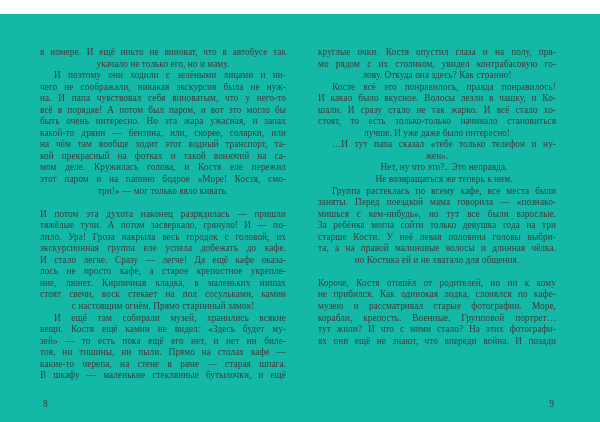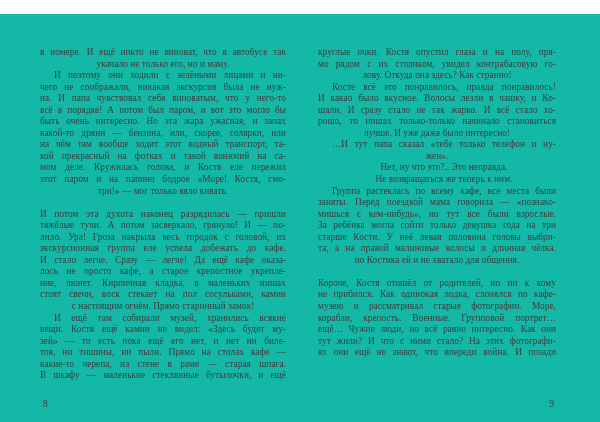--- a/index.html
+++ b/index.html
@@ -99,37 +99,36 @@
   </div>
 
   <div class="page page-right">
     <div class="lines">
         <div class="line just">круглые очки. Костя опустил глаза и на полу, пря-</div>
         <div class="line just">мо рядом с их столиком, увидел контрабасовую го-</div>
         <div class="line">лову. Откуда она здесь? Как странно!</div>
         <div class="line just indent">Косте всё это понравилось, правда понравилось!</div>
         <div class="line just">И какао было вкусное. Волосы лезли в чашку, и Ко-</div>
         <div class="line just">шали. И сразу стало не так жарко. И всё стало хо-</div>
-        <div class="line just">рошо, то нишах только-только начинало становиться</div>
+        <div class="line just">стоят, то есть только-только начинало становиться</div>
         <div class="line">лучше. И уже даже было интересно!</div>
         <div class="line just indent">…И тут папа сказал «тебе только телефон и ну-</div>
         <div class="line">жен».</div>
         <div class="line indent">Нет, ну что это?.. Это неправда.</div>
         <div class="line indent">Не возвращаться же теперь к ним.</div>
         <div class="line just indent">Группа растеклась по всему кафе, все места были</div>
         <div class="line just">заняты. Перед поездкой мама говорила — «познако-</div>
         <div class="line just">мишься с кем-нибудь», но тут все были взрослые.</div>
         <div class="line just">За ребёнка могла сойти только девушка года на три</div>
         <div class="line just">старше Кости. У неё левая половина головы выбри-</div>
         <div class="line just">та, а на правой малиновые волосы и длинная чёлка.</div>
         <div class="line">но Костика ей и не хватало для общения.</div>
         <div class="line just gap">Короче, Костя отошёл от родителей, но ни к кому</div>
         <div class="line just">не прибился. Как одинокая лодка, слонялся по кафе-</div>
         <div class="line just">музею и рассматривал старые фотографии. Море,</div>
         <div class="line just">корабли, крепость. Военные. Групповой портрет…</div>
-        <div class="line just">ещё… Чужие люди, но всё равно интересно. Как они</div>
         <div class="line just">тут жили? И что с ними стало? На этих фотографи-</div>
         <div class="line just">ях они ещё не знают, что впереди война. И позади</div>
       </div>
     <div class="folio">9</div>
   </div>
 
 </div>
 
 </body></html>

